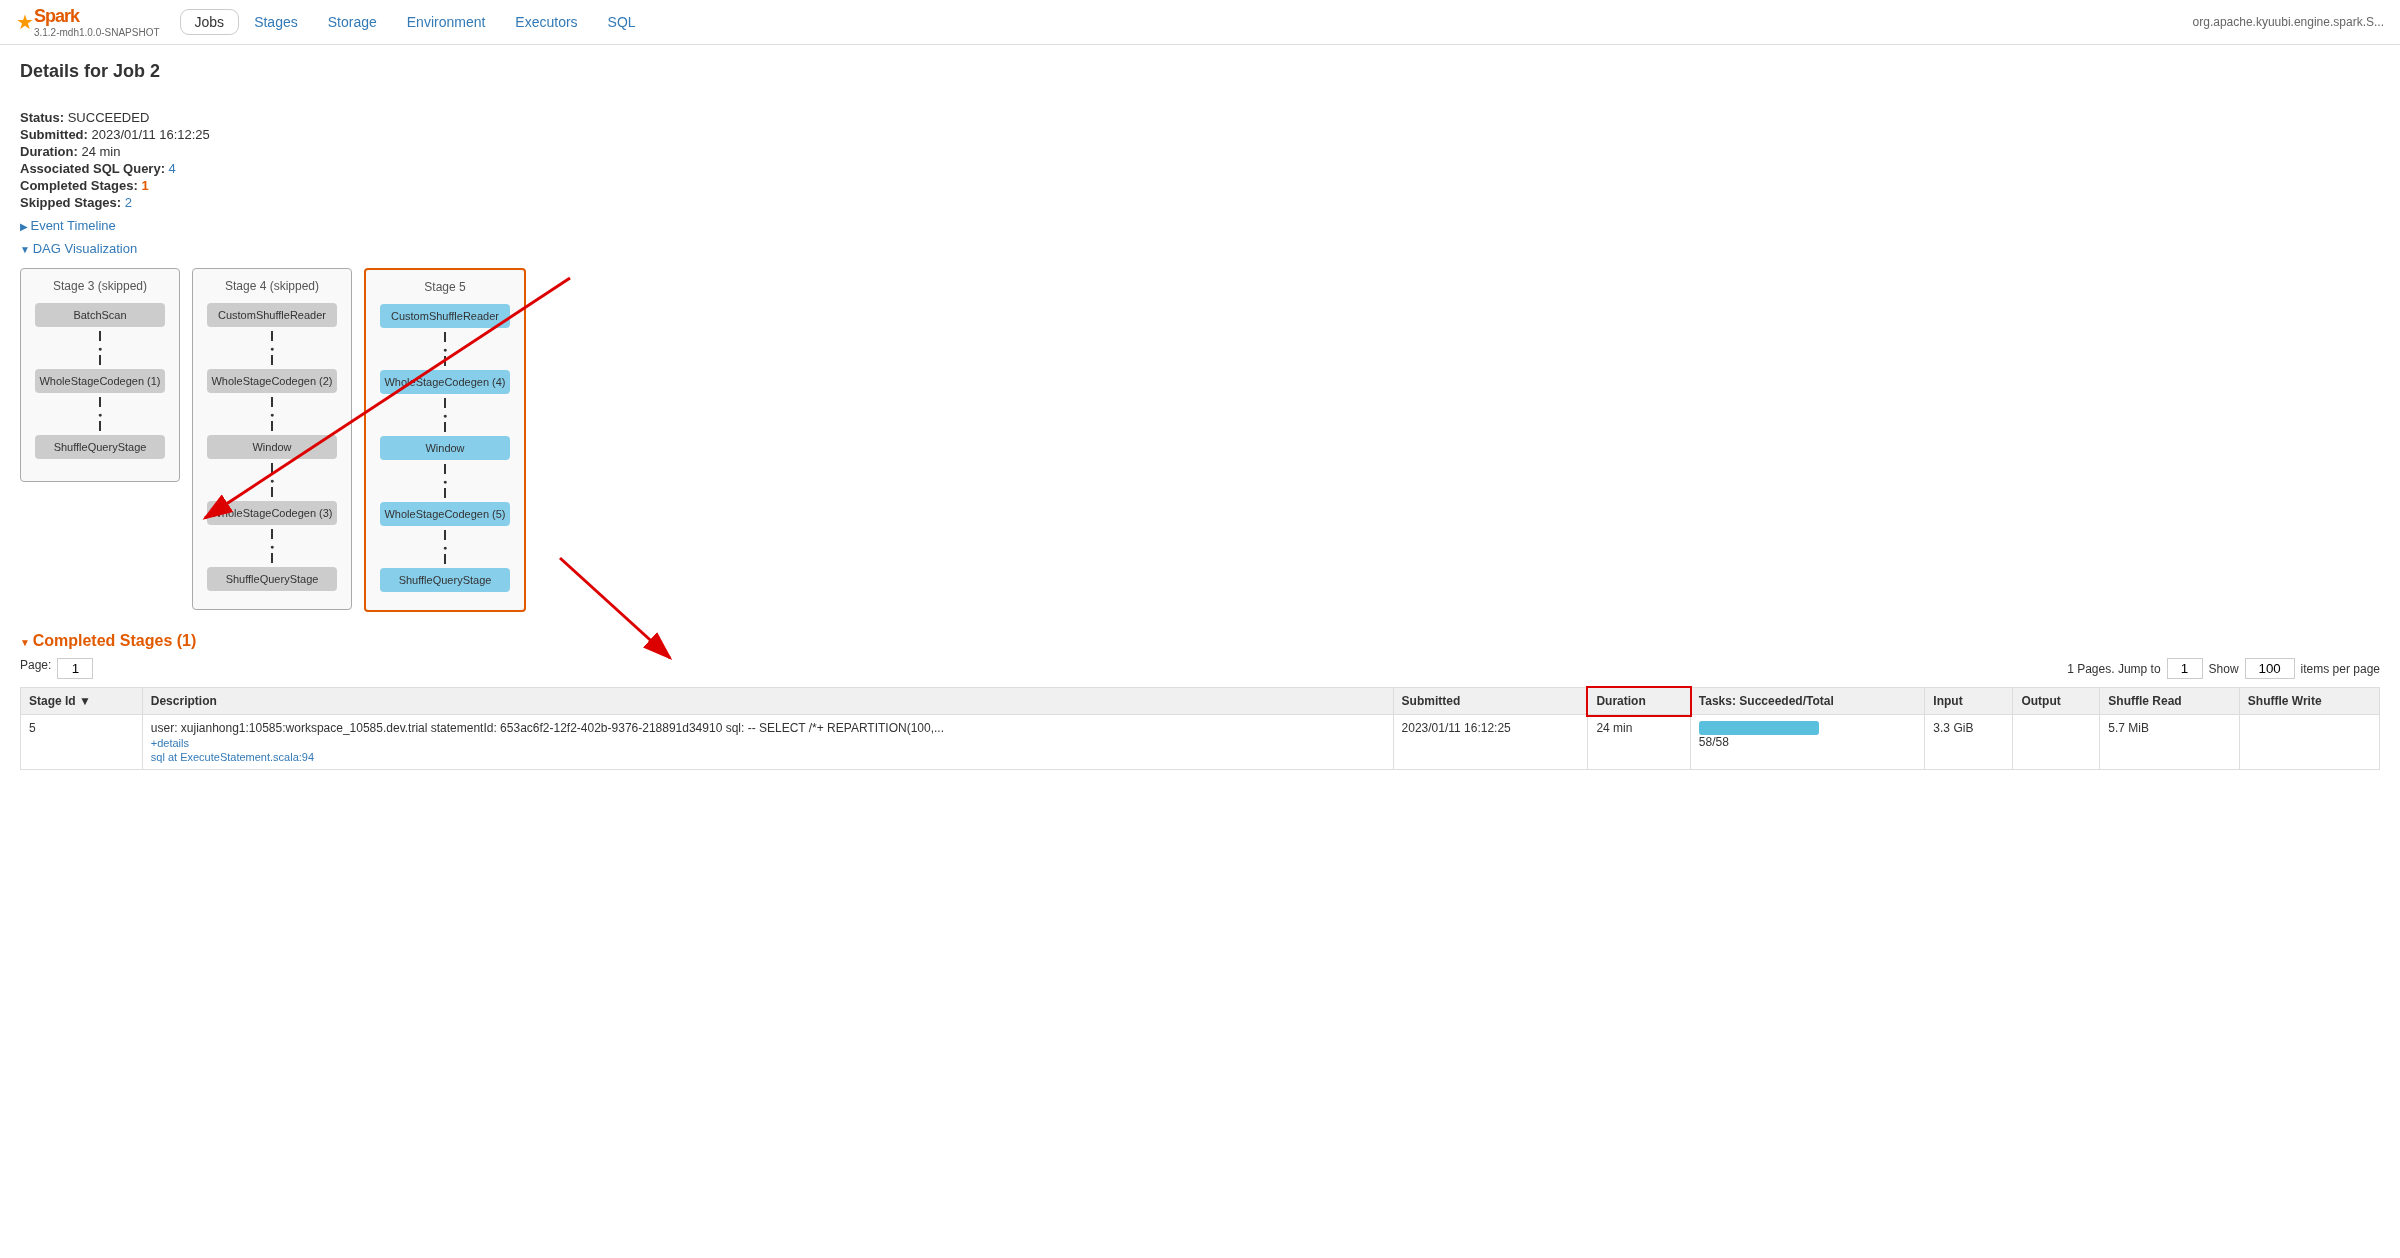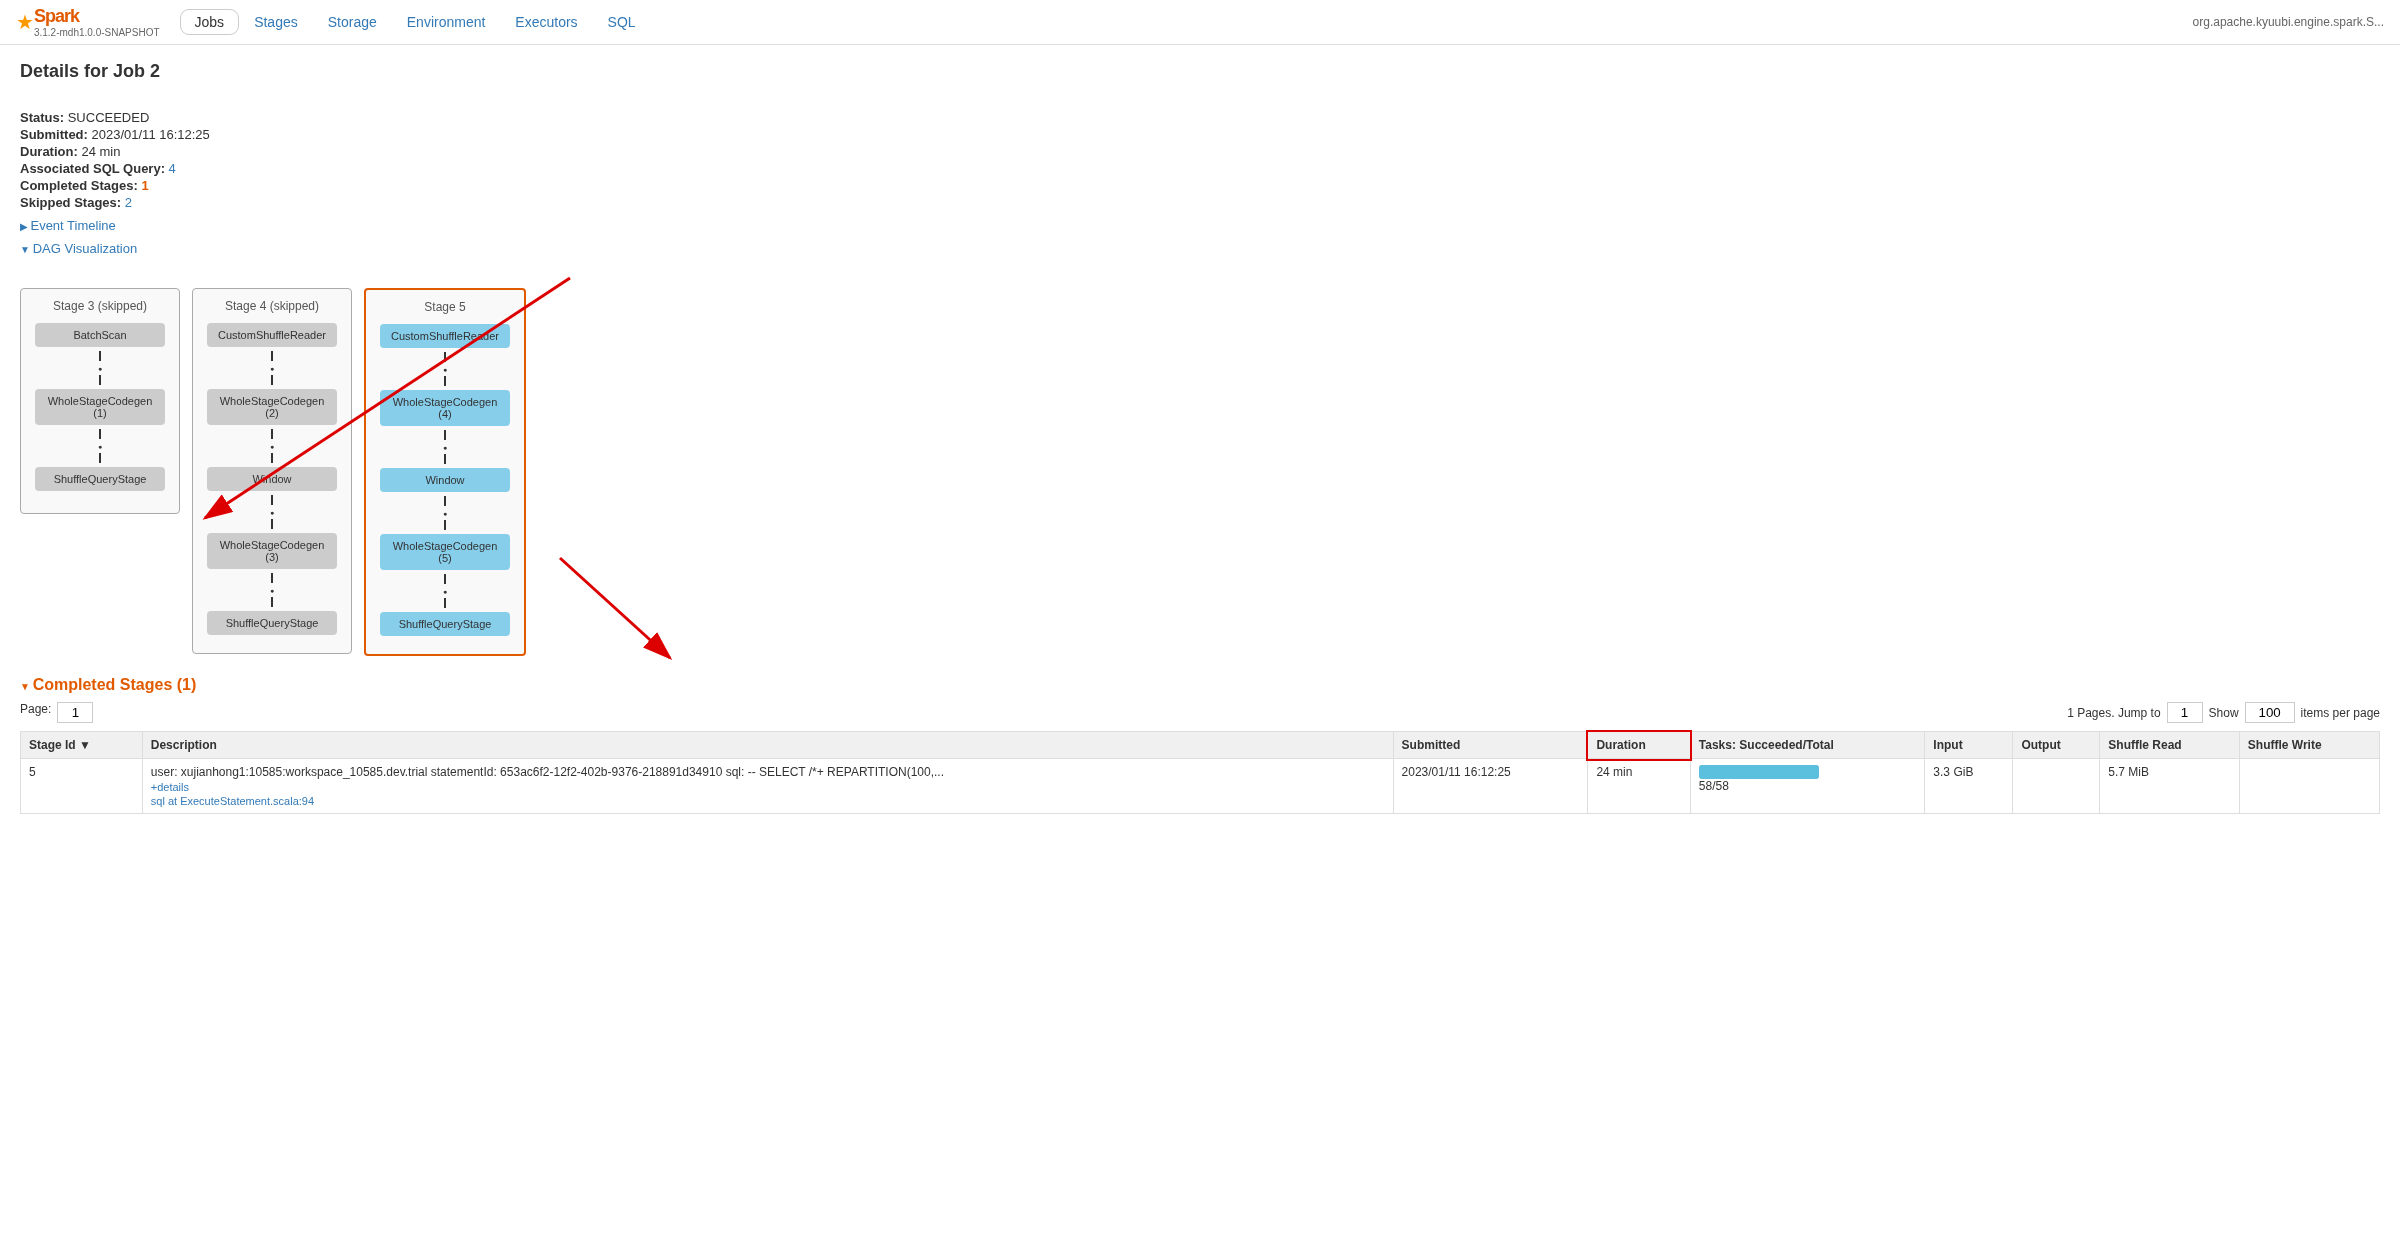--- a/index.html
+++ b/index.html
@@ -24,24 +24,24 @@
     .info-row strong { font-weight: bold; }
     .link-blue { color: #337ab7; cursor: pointer; text-decoration: none; }
     .link-orange { color: #e25a00; font-weight: bold; cursor: pointer; }
     
     .section-toggle { color: #337ab7; cursor: pointer; font-size: 13px; margin: 8px 0 4px; display: block; }
     .section-toggle::before { content: '▶ '; font-size: 10px; }
     .section-toggle.open::before { content: '▼ '; font-size: 10px; }
 
     
     .dag-container { display: flex; gap: 12px; margin: 12px 0; align-items: flex-start; }
-    .dag-stage { border: 1px solid #aaa; border-radius: 4px; padding: 10px 14px; min-width: 160px; background: #f9f9f9; position: relative; margin-top: 20px; }
+    .dag-stage { border: 1px solid #aaa; border-radius: 4px; padding: 10px 14px; min-width: 160px; background: #f9f9f9; position: relative; }
     .dag-stage.active-border { border: 2px solid #e25a00; }
     .dag-stage-title { text-align: center; font-size: 12px; margin-bottom: 10px; color: #555; }
-    .dag-node { background: #ccc; border-radius: 4px; padding: 6px 10px; text-align: center; font-size: 11px; margin: 4px auto; width: 130px; }
+    .dag-node { background: #ccc; border-radius: 4px; padding: 6px 2px; text-align: center; font-size: 11px; margin: 4px auto; width: 130px; }
     .dag-node.blue { background: #87ceeb; }
     .dag-connector { text-align: center; color: #333; font-size: 10px; height: 14px; display: flex; align-items: center; justify-content: center; }
     .dag-connector::before { content: '●'; font-size: 7px; }
     .dag-connector-line { width: 2px; height: 10px; background: #333; margin: 0 auto; }
 
     
     .completed-stages { margin-top: 20px; }
     .completed-title { color: #e25a00; font-size: 16px; font-weight: bold; margin-bottom: 8px; cursor: pointer; }
     .completed-title::before { content: '▼ '; font-size: 10px; }
     .pagination { font-size: 12px; margin-bottom: 8px; display: flex; justify-content: space-between; align-items: center; }

